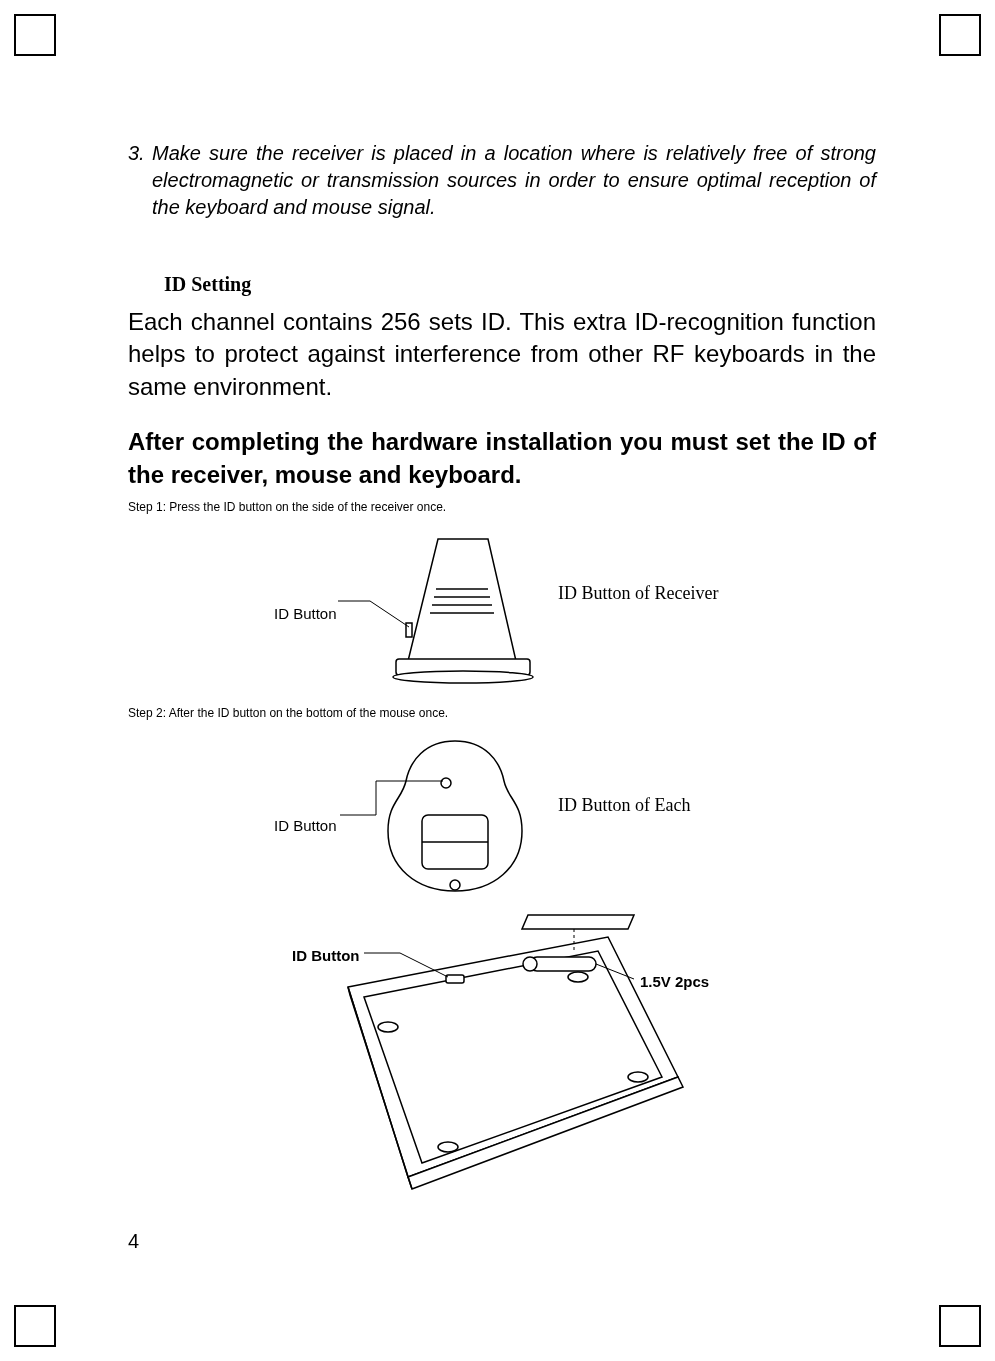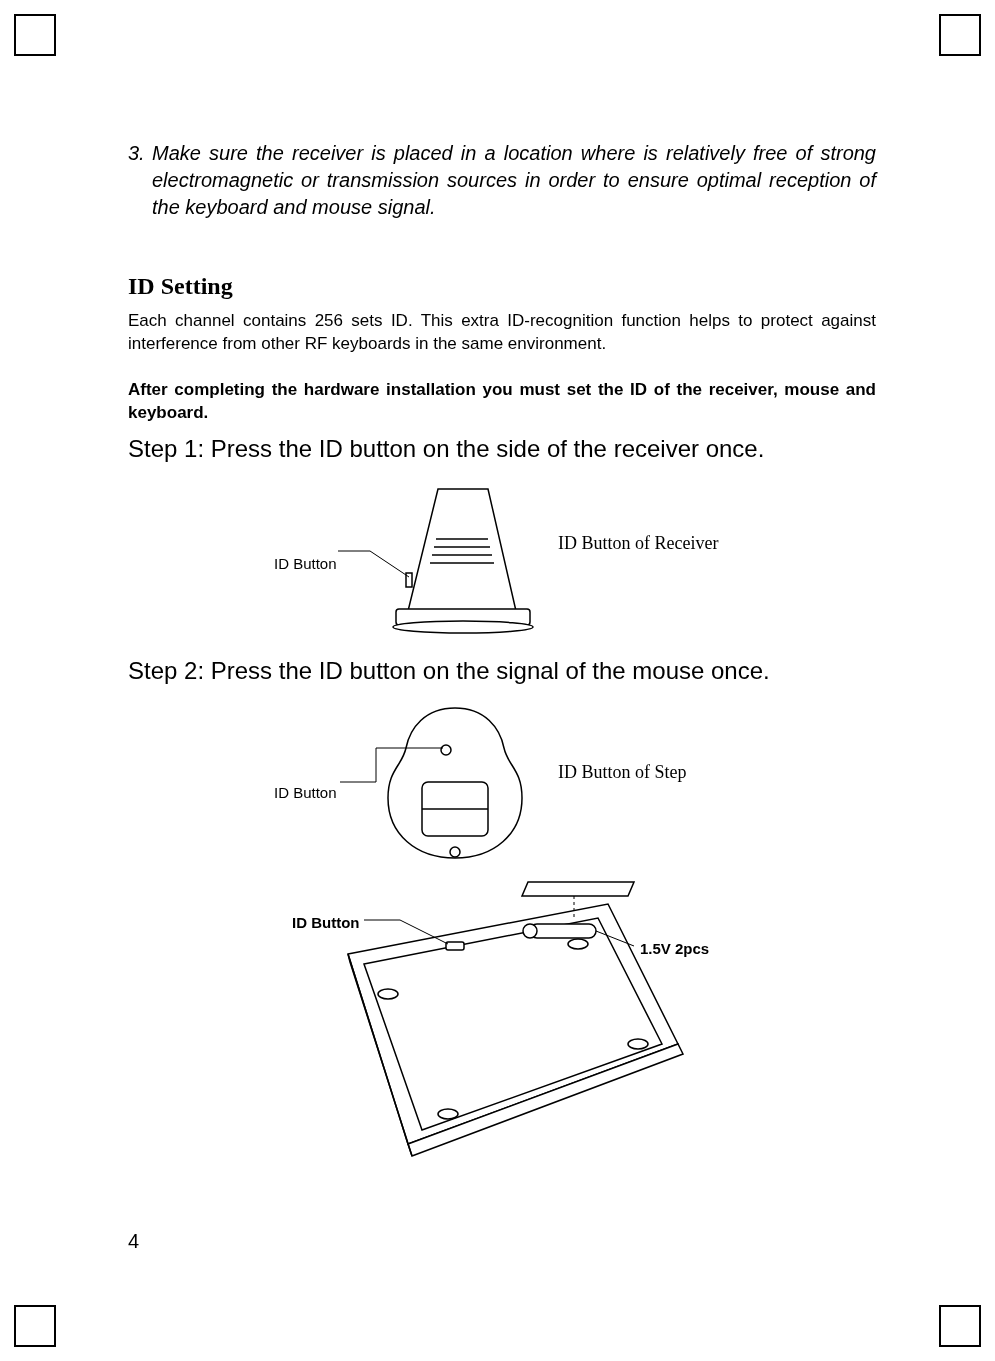--- a/index.html
+++ b/index.html
@@ -12,26 +12,26 @@
   .corner.tr { top: 14px; right: 14px; }
   .corner.bl { bottom: 14px; left: 14px; }
   .corner.br { bottom: 14px; right: 14px; }
 
   .content { position: absolute; top: 140px; left: 128px; width: 748px; }
 
   .note-list { font-style: italic; font-size: 20px; line-height: 1.35; text-align: justify; }
   .note-list .num { display: inline-block; width: 24px; }
   .note-list .body { display: block; margin-left: 24px; margin-top: -27px; }
 
-  h2.section { font-family: "Times New Roman", Times, serif; font-weight: bold; font-size: 24px; margin-top: 52px; margin-bottom: 10px; }
+  h2.section { font-family: "Times New Roman", Times, serif; font-weight: bold; font-size: 20px; margin-top: 52px; margin-bottom: 10px; margin-left: 36px; }
 
-  p.para { font-size: 17px; line-height: 1.35; text-align: justify; margin-bottom: 8px; }
+  p.para { font-size: 24px; line-height: 1.35; text-align: justify; margin-bottom: 8px; }
   p.bold { font-weight: bold; margin-top: 23px; }
 
-  .step { font-size: 24px; line-height: 1.35; margin-top: 8px; margin-bottom: 6px; }
+  .step { font-size: 12px; line-height: 1.35; margin-top: 8px; margin-bottom: 6px; }
 
   .figwrap { position: relative; width: 100%; }
   .fig-caption { position: absolute; font-family: "Times New Roman", Times, serif; font-size: 18px; }
   .fig-label { position: absolute; font-size: 15px; }
   .fig-label-bold { position: absolute; font-size: 15px; font-weight: bold; }
 
   .page-num { position: absolute; left: 128px; bottom: 108px; font-size: 20px; }
 
   svg { display: block; }
 </style>
@@ -77,21 +77,21 @@
           <g stroke-width="1">
             <line x1="21" y1="96" x2="-18" y2="70"></line>
             <line x1="-18" y1="70" x2="-50" y2="70"></line>
           </g>
         </g>
       </svg>
       <div class="fig-label" style="top:84px; left:146px;">ID Button</div>
       <div class="fig-caption" style="top:62px; left:430px;">ID Button of Receiver</div>
     </div>
 
-    <p class="step" style="margin-top:4px;">Step 2:   Press the ID button on the signal of the mouse once.</p>
+    <p class="step" style="margin-top:4px;">Step 2:   After the ID button on the bottom of the mouse once.</p>
 
     <div class="figwrap" style="height:180px;">
       <svg width="748" height="180">
         <g transform="translate(252,12)" stroke="#000" stroke-width="1.5" fill="#fff">
 
           <path d="M 75 2 C 45 2 30 22 26 42 C 22 60 8 64 8 92 C 8 128 36 152 75 152 C 114 152 142 128 142 92 C 142 64 128 60 124 42 C 120 22 105 2 75 2 Z"></path>
 
           <rect x="42" y="76" width="66" height="54" rx="6"></rect>
           <line x1="42" y1="103" x2="108" y2="103"></line>
           <circle cx="75" cy="146" r="5"></circle>
@@ -99,21 +99,21 @@
           <circle cx="66" cy="44" r="5"></circle>
 
           <g stroke-width="1">
             <line x1="63" y1="42" x2="-4" y2="42"></line>
             <line x1="-4" y1="42" x2="-4" y2="76"></line>
             <line x1="-4" y1="76" x2="-40" y2="76"></line>
           </g>
         </g>
       </svg>
       <div class="fig-label" style="top:90px; left:146px;">ID Button</div>
-      <div class="fig-caption" style="top:68px; left:430px;">ID Button of Step</div>
+      <div class="fig-caption" style="top:68px; left:430px;">ID Button of Each</div>
     </div>
 
 
     <div class="figwrap" style="height:290px;">
       <svg width="748" height="290">
         <g transform="translate(150,10)" stroke="#000" stroke-width="1.5" fill="#fff">
 
           <path d="M 70 70 L 330 20 L 400 160 L 130 260 Z"></path>
 
           <path d="M 130 260 L 400 160 L 405 170 L 134 272 Z"></path>

